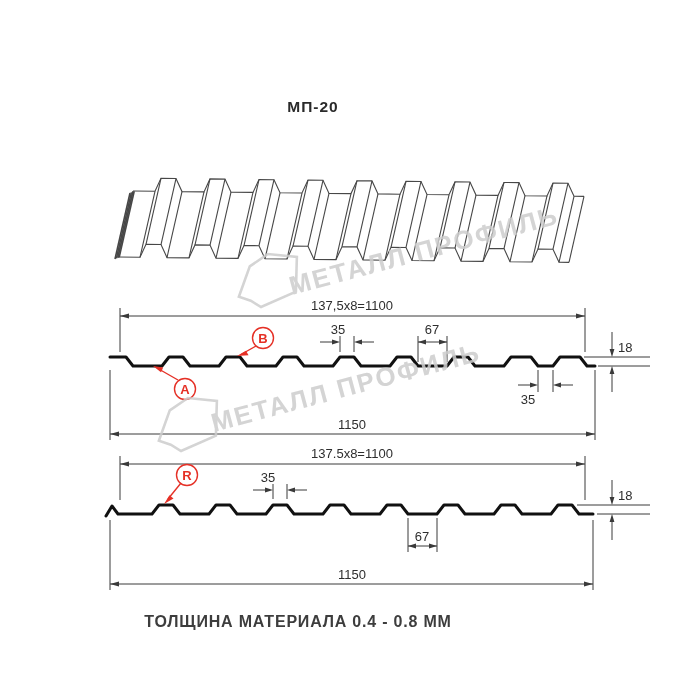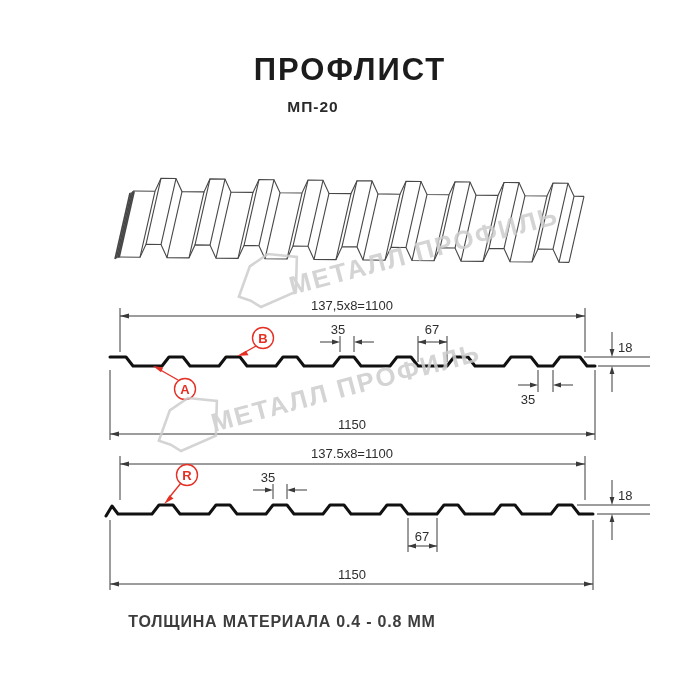--- a/index.html
+++ b/index.html
@@ -4,33 +4,32 @@
 <style>
   html,body{margin:0;padding:0;}
   body{width:700px;height:700px;background:#ffffff;position:relative;overflow:hidden;
        font-family:"Liberation Sans", sans-serif;}
   .page{position:absolute;inset:0;}
   .title{position:absolute;left:0;top:52px;width:700px;text-align:center;
          font-size:31px;font-weight:bold;letter-spacing:2px;color:#1c1c1c;}
   .subtitle{position:absolute;left:0;top:98px;width:626px;text-align:center;
             font-size:15.5px;font-weight:bold;letter-spacing:1px;color:#2a2a2a;}
   .footnote{position:absolute;left:0;top:613px;width:564px;text-align:center;
-            font-size:16px;font-weight:bold;letter-spacing:0.8px;color:#3d3d3d;}
+            font-size:16px;font-weight:bold;letter-spacing:0.8px;color:#3d3d3d;padding-left:16px;}
   svg{position:absolute;left:0;top:0;}
   svg text{font-family:"Liberation Sans", sans-serif;}
   .dimtxt{font-size:13px;fill:#2e2e2e;}
   .lbltxt{font-size:13px;font-weight:bold;fill:#e53026;}
   .wmtxt{font-size:26px;font-weight:bold;letter-spacing:2px;fill:#cdcdcd;}
 </style>
 </head>
 <body>
 
 <div class="page">
 
-  <div class="title">ПРОФЛИСТ</div>
   <div class="subtitle">МП-20</div>
 
   <svg id="sheet3d" width="700" height="700" viewBox="0 0 700 700">
       <g stroke="#474747" stroke-width="1.1" fill="none">
         <path d="M118.0,257.0 L140.0,257.3 L146.0,244.3 L161.0,244.5 L167.0,257.6 L189.0,257.9 L195.0,244.9 L210.0,245.1 L216.0,258.2 L238.0,258.4 L244.0,245.5 L259.0,245.7 L265.0,258.8 L287.0,259.0 L293.0,246.1 L308.0,246.3 L314.0,259.4 L336.0,259.6 L342.0,246.7 L357.0,246.9 L363.0,259.9 L385.0,260.2 L391.0,247.3 L406.0,247.5 L412.0,260.5 L434.0,260.8 L440.0,247.9 L455.0,248.0 L461.0,261.1 L483.0,261.4 L489.0,248.5 L504.0,248.6 L510.0,261.7 L532.0,262.0 L538.0,249.0 L553.0,249.2 L559.0,262.3 L569.0,262.4"></path>
         <path d="M133.0,191.0 L155.0,191.3 L161.0,178.3 L176.0,178.5 L182.0,191.6 L204.0,191.9 L210.0,178.9 L225.0,179.1 L231.0,192.2 L253.0,192.4 L259.0,179.5 L274.0,179.7 L280.0,192.8 L302.0,193.0 L308.0,180.1 L323.0,180.3 L329.0,193.4 L351.0,193.6 L357.0,180.7 L372.0,180.9 L378.0,193.9 L400.0,194.2 L406.0,181.3 L421.0,181.5 L427.0,194.5 L449.0,194.8 L455.0,181.9 L470.0,182.0 L476.0,195.1 L498.0,195.4 L504.0,182.5 L519.0,182.6 L525.0,195.7 L547.0,196.0 L553.0,183.0 L568.0,183.2 L574.0,196.3 L584.0,196.4"></path>
         <line x1="118" y1="257" x2="133" y2="191"></line>
         <line x1="140" y1="257.264" x2="155" y2="191.264"></line>
         <line x1="146" y1="244.336" x2="161" y2="178.336"></line>
         <line x1="161" y1="244.51600000000002" x2="176" y2="178.51600000000002"></line>

